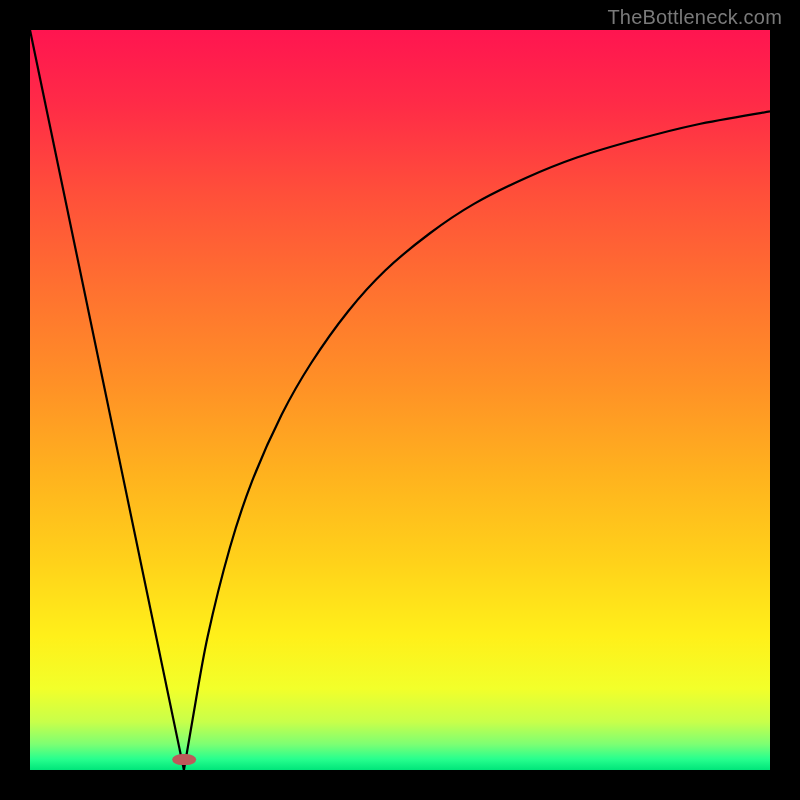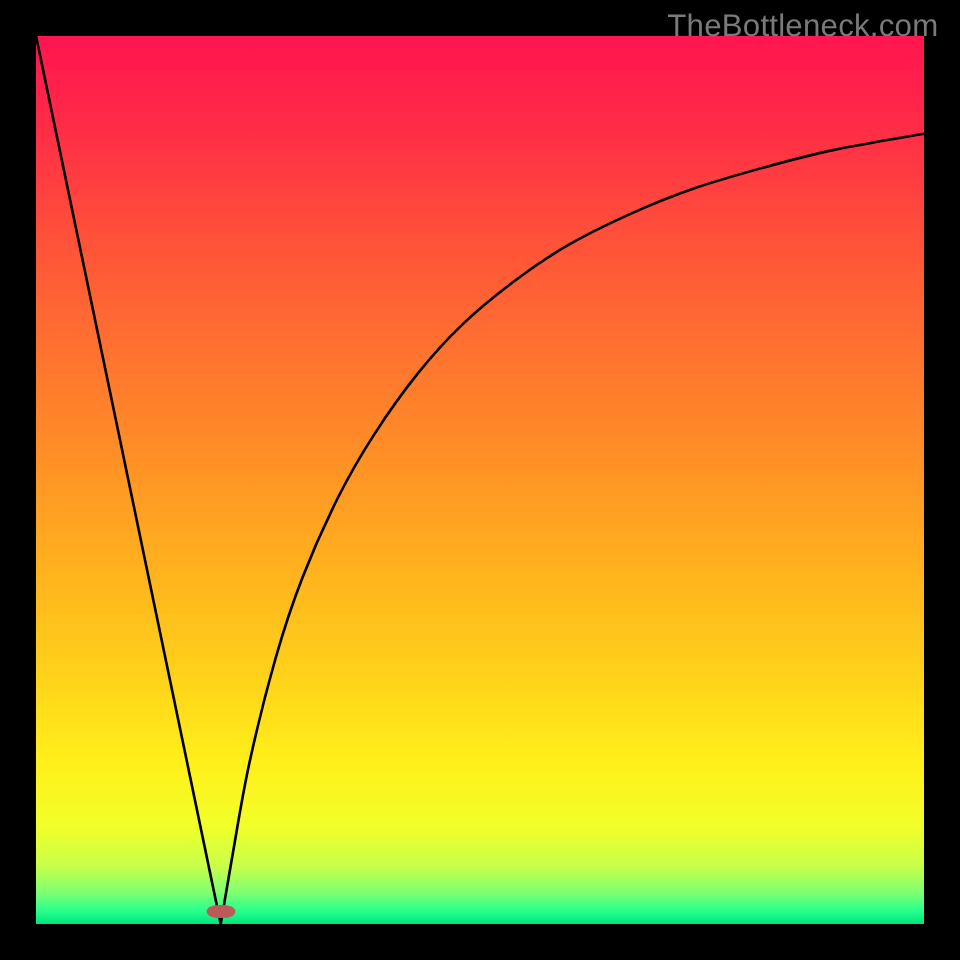--- a/index.html
+++ b/index.html
@@ -42,21 +42,21 @@
     position: absolute;
     background: #bc5a5a;
     border-radius: 50% / 55%;
     transform: translate(-50%, -50%);
   }
   .watermark {
     position: absolute;
     top: 6px;
     right: 18px;
     color: #7a7a7a;
-    font-size: 26px;
+    font-size: 20px;
     font-weight: 500;
     letter-spacing: 0.2px;
     user-select: none;
   }
 </style>
 </head>
 <body>
 
 <div class="canvas">
 

